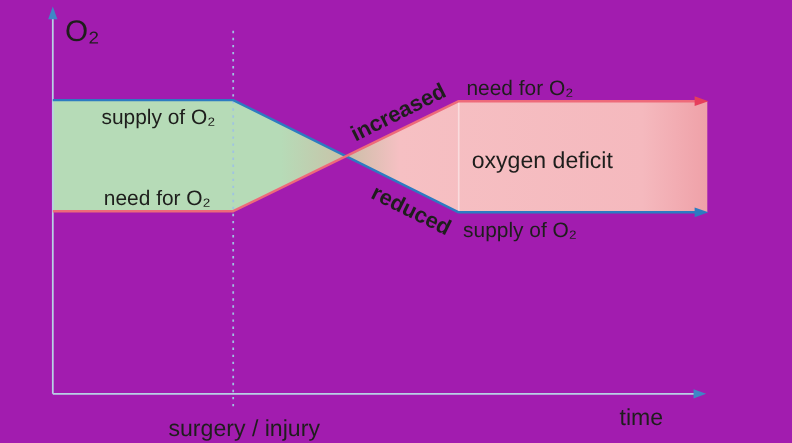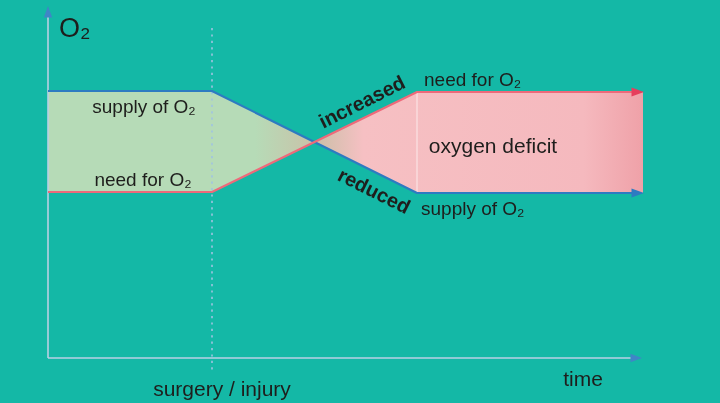--- a/index.html
+++ b/index.html
@@ -7,21 +7,21 @@
     padding: 0;
     width: 720px;
     height: 403px;
     background: #f0efed;
     overflow: hidden;
   }
   .stage {
     position: relative;
     width: 720px;
     height: 403px;
-    background: #14b8a6;
+    background: #a21caf;
   }
   svg { display: block; }
   text {
     fill: #1e1e1c;
     font-family: "Liberation Sans", "DejaVu Sans", sans-serif;
   }
   .lbl      { font-size: 19px; }
   .lbl-lg   { font-size: 21px; }
   .lbl-bold { font-size: 20px; font-weight: bold; }
   .o2-label { font-size: 27px; }

